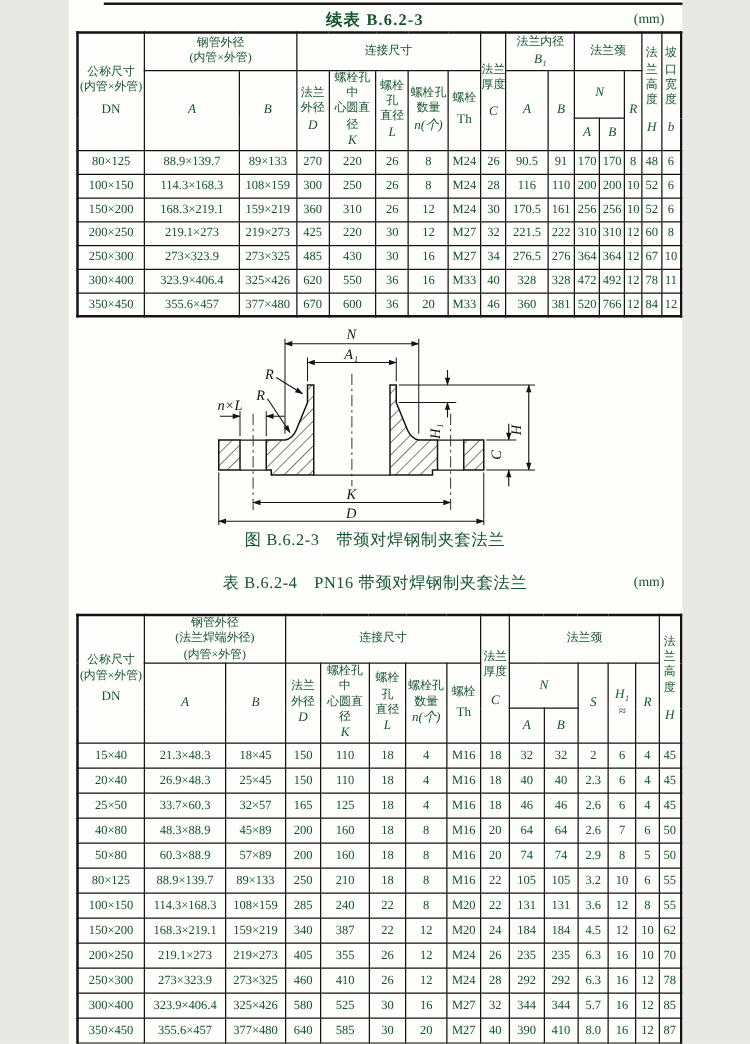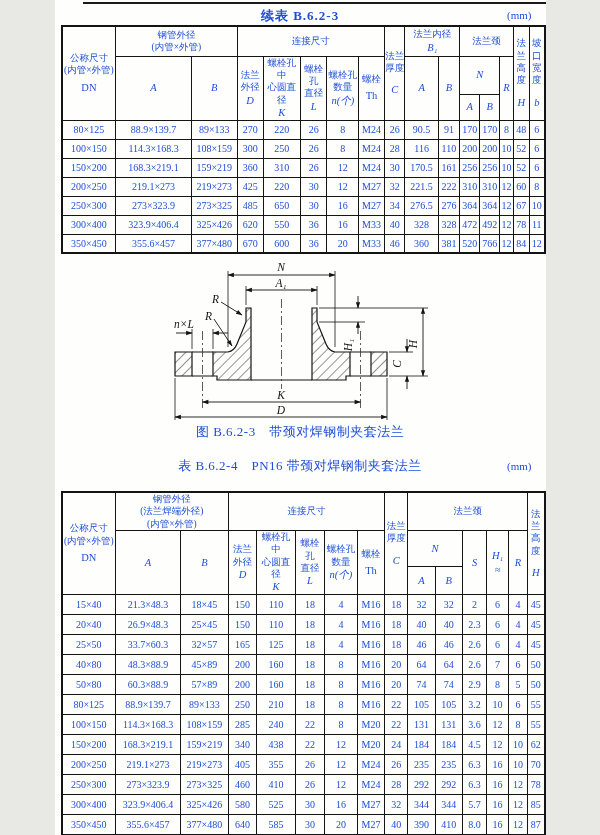--- a/index.html
+++ b/index.html
@@ -1,18 +1,18 @@
 <!DOCTYPE html>
 <html><head>
 <meta charset="utf-8">
 <style>
   html,body{margin:0;padding:0;background:#e8e8e4;}
   .page{
     position:relative;width:491px;height:835px;margin:0 auto;
-    background:#fefefc;color:#1d4ed8;overflow:hidden;
+    background:#fefefc;color:#14532d;overflow:hidden;
     font-family:"Liberation Serif","DejaVu Serif",serif;
   }
   .top-rule{position:absolute;top:2px;left:28px;width:568px;height:2px;background:#1a1a1a;}
 
   .title-row{position:relative;margin:7px 6px 0 6px;height:18px;}
   .title-row .ttl{
     position:absolute;left:0;right:0;text-align:center;
     font-weight:bold;font-size:13px;letter-spacing:1px;
   }
   .title-row .unit{position:absolute;right:8px;top:2px;font-size:11px;}
@@ -241,21 +241,21 @@
           <td>310</td>
           <td>12</td>
           <td>60</td>
           <td>8</td>
         </tr>
         <tr>
           <td>250×300</td>
           <td>273×323.9</td>
           <td>273×325</td>
           <td>485</td>
-          <td>650</td>
+          <td>430</td>
           <td>30</td>
           <td>16</td>
           <td>M27</td>
           <td>34</td>
           <td>276.5</td>
           <td>276</td>
           <td>364</td>
           <td>364</td>
           <td>12</td>
           <td>67</td>
@@ -602,21 +602,21 @@
           <td>3.6</td>
           <td>12</td>
           <td>8</td>
           <td>55</td>
         </tr>
         <tr>
           <td>150×200</td>
           <td>168.3×219.1</td>
           <td>159×219</td>
           <td>340</td>
-          <td>438</td>
+          <td>387</td>
           <td>22</td>
           <td>12</td>
           <td>M20</td>
           <td>24</td>
           <td>184</td>
           <td>184</td>
           <td>4.5</td>
           <td>12</td>
           <td>10</td>
           <td>62</td>

